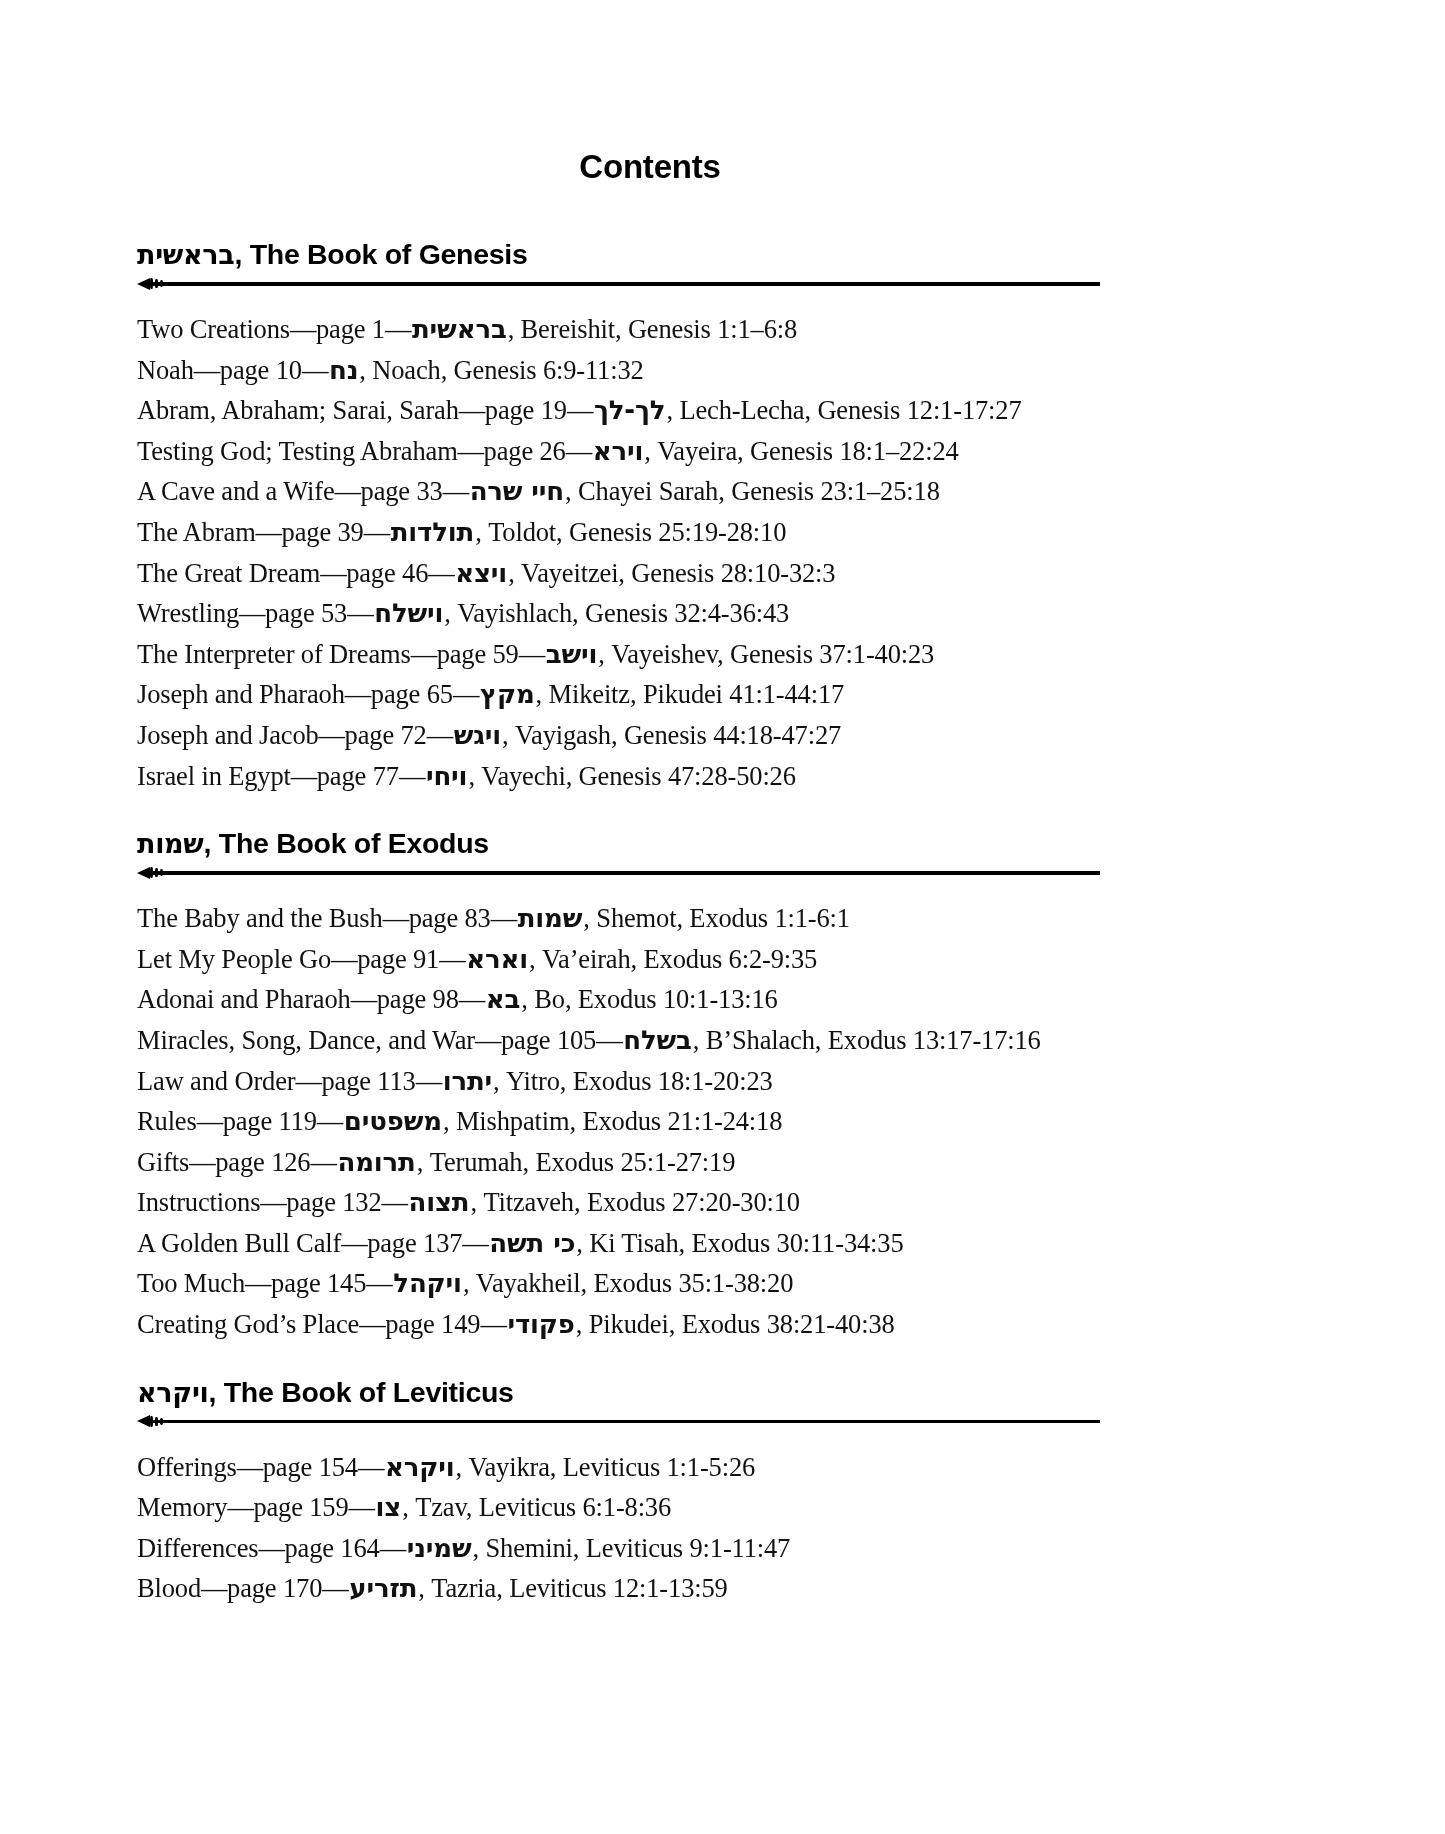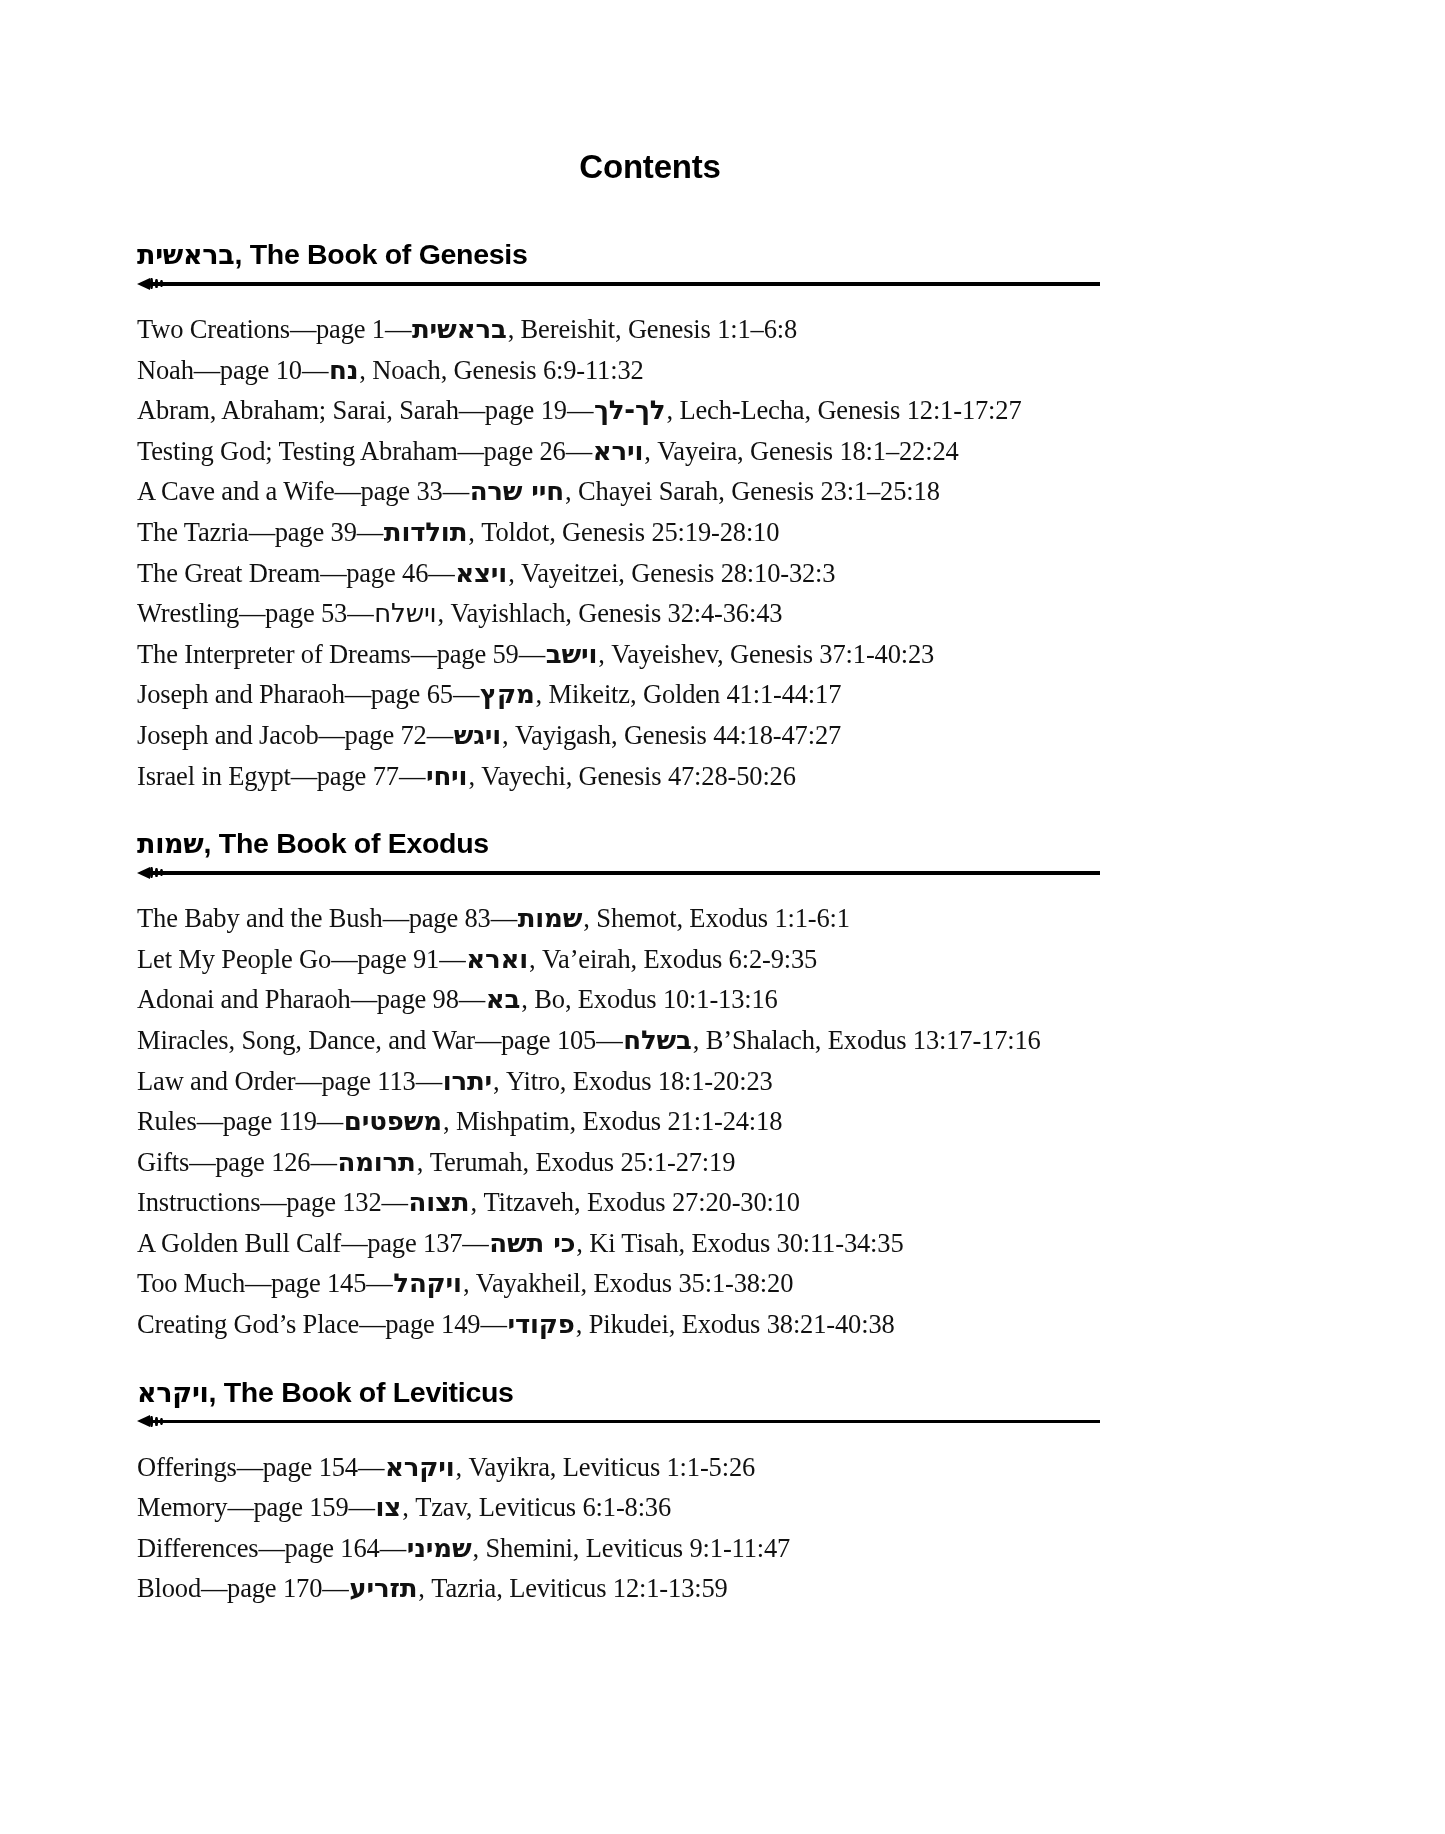--- a/index.html
+++ b/index.html
@@ -97,21 +97,21 @@
   }
   .entry .ital { }
   .entry .heb {
     font-family: "DejaVu Sans", sans-serif;
     font-weight: bold;
     font-size: 26px;
     direction: rtl;
     unicode-bidi: bidi-override;
     padding: 0 1px;
   }
-  .entry .heb.light { font-weight: normal; }
+  .entry .heb.light { font-weight: bold; }
   .entry .dash { letter-spacing: -0.5px; }
 
   .gap-after-section { height: 18px; }
 </style>
 </head>
 <body>
 
 <div class="page">
 
   <h1 class="contents-title">Contents</h1>
@@ -125,25 +125,25 @@
           <span class="fletch f2"></span>
           <span class="fletch f3"></span>
           <span class="bar"></span>
         </div>
         <ul class="entries">
           <li class="entry"><span>Two Creations</span><span class="dash">—</span><span class="ital">page 1</span><span class="dash">—</span><span class="heb">בראשית</span><span>, </span><span class="ital">Bereishit</span><span>, </span><span>Genesis 1:1–6:8</span></li>
           <li class="entry"><span>Noah</span><span class="dash">—</span><span class="ital">page 10</span><span class="dash">—</span><span class="heb">נח</span><span>, </span><span class="ital">Noach</span><span>, </span><span>Genesis 6:9-11:32</span></li>
           <li class="entry"><span>Abram, Abraham; Sarai, Sarah</span><span class="dash">—</span><span class="ital">page 19</span><span class="dash">—</span><span class="heb">לך‐לך</span><span>, </span><span class="ital">Lech-Lecha</span><span>, </span><span>Genesis 12:1-17:27</span></li>
           <li class="entry"><span>Testing God; Testing Abraham</span><span class="dash">—</span><span class="ital">page 26</span><span class="dash">—</span><span class="heb">וירא</span><span>, </span><span class="ital">Vayeira</span><span>, </span><span>Genesis 18:1–22:24</span></li>
           <li class="entry"><span>A Cave and a Wife</span><span class="dash">—</span><span class="ital">page 33</span><span class="dash">—</span><span class="heb">חיי שרה</span><span>, </span><span class="ital">Chayei Sarah</span><span>, </span><span>Genesis 23:1–25:18</span></li>
-          <li class="entry"><span>The Tazria</span><span class="dash">—</span><span class="ital">page 39</span><span class="dash">—</span><span class="heb">תולדות</span><span>, </span><span class="ital">Toldot</span><span>, </span><span>Genesis 25:19-28:10</span></li>
+          <li class="entry"><span>The Abram</span><span class="dash">—</span><span class="ital">page 39</span><span class="dash">—</span><span class="heb">תולדות</span><span>, </span><span class="ital">Toldot</span><span>, </span><span>Genesis 25:19-28:10</span></li>
           <li class="entry"><span>The Great Dream</span><span class="dash">—</span><span class="ital">page 46</span><span class="dash">—</span><span class="heb">ויצא</span><span>, </span><span class="ital">Vayeitzei</span><span>, </span><span>Genesis 28:10-32:3</span></li>
           <li class="entry"><span>Wrestling</span><span class="dash">—</span><span class="ital">page 53</span><span class="dash">—</span><span class="heb light">וישלח</span><span>, </span><span class="ital">Vayishlach</span><span>, </span><span>Genesis 32:4-36:43</span></li>
           <li class="entry"><span>The Interpreter of Dreams</span><span class="dash">—</span><span class="ital">page 59</span><span class="dash">—</span><span class="heb">וישב</span><span>, </span><span class="ital">Vayeishev</span><span>, </span><span>Genesis 37:1-40:23</span></li>
-          <li class="entry"><span>Joseph and Pharaoh</span><span class="dash">—</span><span class="ital">page 65</span><span class="dash">—</span><span class="heb">מקץ</span><span>, </span><span class="ital">Mikeitz</span><span>, </span><span>Golden 41:1-44:17</span></li>
+          <li class="entry"><span>Joseph and Pharaoh</span><span class="dash">—</span><span class="ital">page 65</span><span class="dash">—</span><span class="heb">מקץ</span><span>, </span><span class="ital">Mikeitz</span><span>, </span><span>Pikudei 41:1-44:17</span></li>
           <li class="entry"><span>Joseph and Jacob</span><span class="dash">—</span><span class="ital">page 72</span><span class="dash">—</span><span class="heb">ויגש</span><span>, </span><span class="ital">Vayigash</span><span>, </span><span>Genesis 44:18-47:27</span></li>
           <li class="entry"><span>Israel in Egypt</span><span class="dash">—</span><span class="ital">page 77</span><span class="dash">—</span><span class="heb">ויחי</span><span>, </span><span class="ital">Vayechi</span><span>, </span><span>Genesis 47:28-50:26</span></li>
         </ul>
         <div class="gap-after-section"></div>
       </div>
       <div class="section">
         <div class="section-head"><span class="heb">שמות</span><span>, </span><span>The Book of Exodus</span></div>
         <div class="rule">
           <span class="arrowhead"></span>
           <span class="fletch f1"></span>

